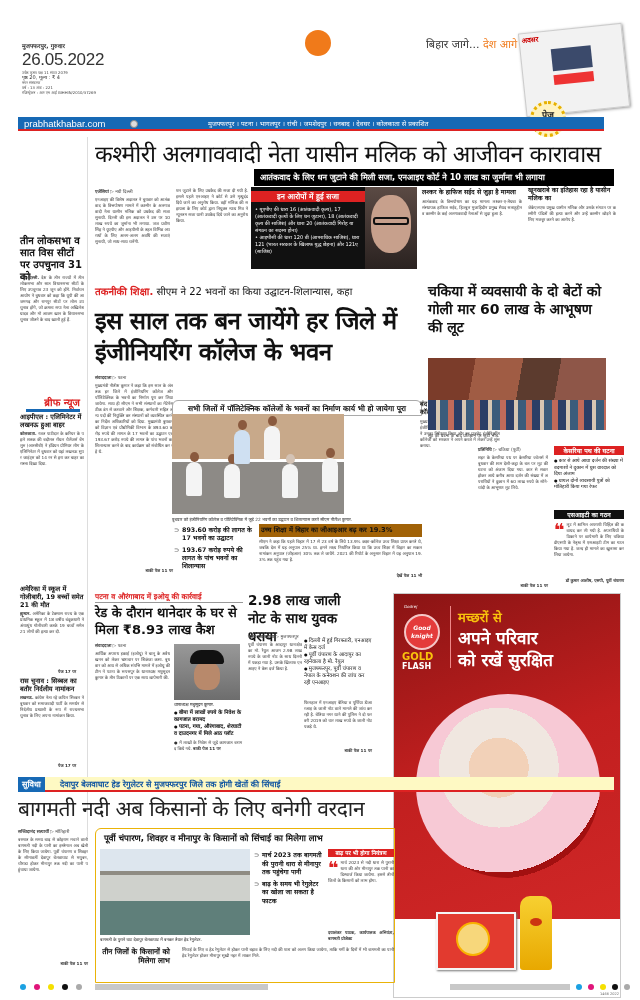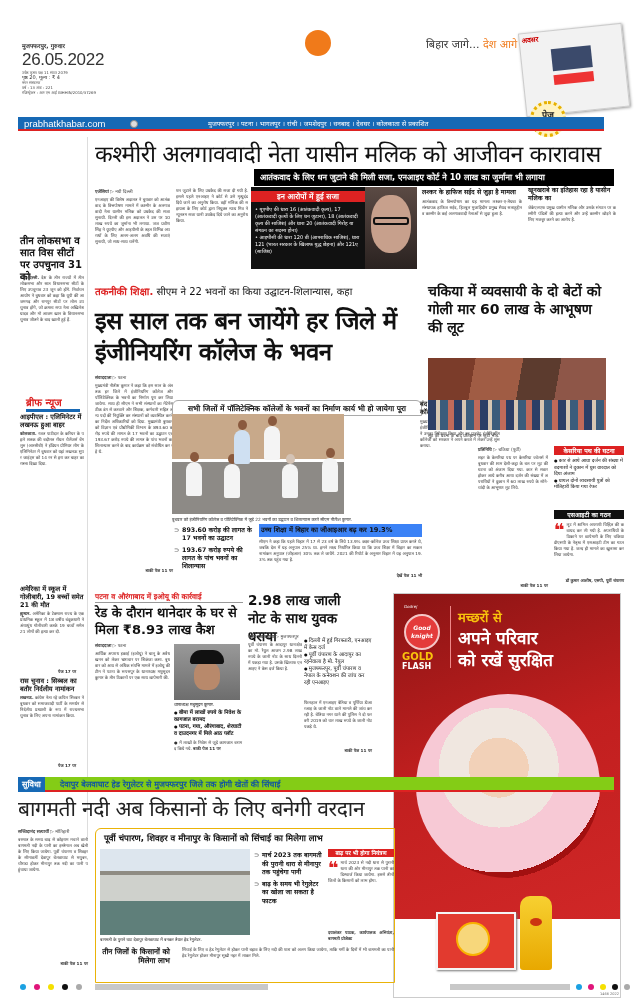--- a/index.html
+++ b/index.html
@@ -28,21 +28,21 @@
 #bluebar .cities{position:absolute;left:190px;top:2px;color:#fff;font-size:6.5px;white-space:nowrap}
 #globe{position:absolute;left:112px;top:3px;width:8px;height:8px;border-radius:50%;background:#ddd;border:1px solid #888}
 
 #leftcol{left:18px;top:137px;width:70px;height:700px;border-right:1px solid #ddd}
 #ramkatha{position:absolute;left:2px;top:12px;width:66px;height:76px;background:#f5a23a;border-radius:3px}
 #ramkatha .lbl{position:absolute;left:6px;top:2px;width:54px;height:12px;background:#e2661a;color:#fff;font-size:9px;text-align:center;font-weight:bold;line-height:12px}
 #ramkatha .photo{position:absolute;left:6px;top:16px;width:54px;height:48px;background:radial-gradient(circle at 50% 40%,#e8c9a8 0 12px,#fafafa 13px);border-radius:2px}
 #ramkatha .pg{position:absolute;left:14px;top:66px;width:38px;height:8px;background:#fff;border-radius:2px;font-size:4.5px;text-align:center;line-height:8px}
 .lhead{font-size:10px;font-weight:bold;line-height:12px;color:#111}
 .shead{font-size:6.5px;font-weight:bold;line-height:8px;color:#111}
-#brief{position:absolute;left:8px;top:258px;width:54px;font-size:10px;color:#d22;font-weight:bold;text-align:left;border-bottom:3px solid #1769b5}
+#brief{position:absolute;left:8px;top:258px;width:54px;font-size:10px;color:#d22;font-weight:bold;text-align:right;border-bottom:3px solid #1769b5}
 
 #h1{left:95px;top:140px;width:518px;font-size:23px;font-weight:normal;letter-spacing:-0.5px;line-height:28px;white-space:nowrap}
 #h1sub{left:254px;top:169px;width:360px;height:17px;background:#000;color:#fff;font-size:8.2px;font-weight:bold;line-height:17px;padding-left:6px;white-space:nowrap}
 #col1{left:95px;top:172px;width:75px}
 #col2{left:176px;top:172px;width:72px}
 .byline{font-size:4.5px;color:#444;margin-bottom:3px}
 #accbox{left:251px;top:187px;width:114px;height:82px;background:#111;color:#fff}
 #accbox .rh{background:#d22;font-size:7.5px;font-weight:bold;text-align:center;line-height:11px;margin:4px 0}
 #accbox ul{list-style:none;padding:0 4px;font-size:5px;line-height:7px}
 #accbox li:before{content:"• ";}
@@ -60,21 +60,21 @@
 #polybox{left:172px;top:400px;width:250px;height:176px}
 #polybox .hd{font-size:7.5px;font-weight:bold;text-align:center;border:1px solid #aaa;border-radius:6px 6px 0 0;padding:2px}
 #meetphoto{position:absolute;left:0;top:14px;width:172px;height:100px;background:linear-gradient(#c8a98a 0 45%,#fff 45% 48%,#8d8a86 48%)}
 .person{position:absolute;width:16px;height:34px;border-radius:8px 8px 2px 2px;background:#f4f4f4}
 .head{position:absolute;width:9px;height:10px;border-radius:50%;background:#8a5a3e}
 #meetcap{position:absolute;left:0;top:116px;width:250px;font-size:4.3px;color:#333}
 #bullets1{position:absolute;left:2px;top:126px;width:82px;font-size:6.3px;font-weight:bold;line-height:8px}
 #bullets1 div{margin-bottom:4px;padding-left:8px;position:relative}
 #bullets1 div:before{content:"⊃";position:absolute;left:0;color:#777}
 #gerbox{position:absolute;left:87px;top:124px;width:163px}
-#gerbox .hd2{background:#3b82f6;font-size:6.7px;font-weight:bold;padding:2px;line-height:9px}
+#gerbox .hd2{background:#a16207;font-size:6.7px;font-weight:bold;padding:2px;line-height:9px}
 #closedcol{left:420px;top:400px;width:80px}
 
 #chakia{left:428px;top:282px;width:178px;font-size:14px;font-weight:bold;line-height:18px}
 #crowd{left:428px;top:358px;width:178px;height:72px;background:linear-gradient(100deg,#7b3c2a 0 25%,#a05c44 25% 50%,#5c3b2e 50% 70%,#8e5648 70%)}
 #crowd .ppl{position:absolute;bottom:0;left:0;right:0;height:30px;background:repeating-linear-gradient(90deg,#2b3e66 0 8px,#d7c7b3 8px 12px,#3b5c7b 12px 20px,#c06a5a 20px 26px)}
 #crowdcap{left:428px;top:432px;width:178px;font-size:4.5px;color:#333}
 #col4{left:478px;top:446px;width:70px}
 #kesaria{left:554px;top:446px;width:70px}
 #kesaria .rb{background:#d22;color:#fff;font-size:6.3px;font-weight:bold;text-align:center;line-height:9px}
 #kesaria ul{list-style:none;font-size:4.8px;line-height:6.5px;padding:3px 0}
@@ -109,21 +109,21 @@
 #ad .l2{position:absolute;left:64px;top:32px;font-size:17px;color:#fff;font-weight:bold}
 #ad .l3{position:absolute;left:64px;top:54px;font-size:17px;color:#fff;font-weight:bold}
 #ad .circle{position:absolute;left:22px;top:100px;width:184px;height:184px;border-radius:50%;background:radial-gradient(circle at 45% 40%,#f2d1b8 0 20%,#f0e7e0 20% 40%,#f7c9d5 40% 70%,#a21010 70% 74%,transparent 74%)}
 #ad .bottom{position:absolute;left:0;right:0;bottom:0;height:78px;background:#fff}
 #ad .box{position:absolute;left:42px;top:318px;width:80px;height:58px;background:#e23a2f;border:2px solid #f5f5f5;box-shadow:1px 1px 2px #777}
 #ad .boxc{position:absolute;left:62px;top:328px;width:34px;height:34px;border-radius:50%;background:#f7d77b;border:2px solid #f9b200}
 #ad .mach{position:absolute;left:126px;top:302px;width:32px;height:74px;background:linear-gradient(#f7d031,#e8a800);border-radius:10px 10px 3px 3px}
 #ad .mach .dot{position:absolute;left:10px;top:22px;width:12px;height:8px;border-radius:50%;background:#c31}
 #adcode{left:600px;top:992px;font-size:3.5px;color:#666}
 
-#suv{left:18px;top:777px;width:596px;height:15px;background:#84cc16;border-bottom:2px solid #d22}
+#suv{left:18px;top:777px;width:596px;height:15px;background:#fef9c3;border-bottom:2px solid #d22}
 #suv .tag{position:absolute;left:0;top:0;height:15px;padding:0 4px;background:#1769b5;color:#fff;font-size:8px;font-weight:bold;line-height:15px}
 #suv .t{position:absolute;left:42px;top:0;font-size:8px;font-weight:bold;color:#1155a0;line-height:15px;white-space:nowrap}
 #h3{left:18px;top:795px;width:372px;font-size:21px;color:#222;letter-spacing:-0.4px;line-height:28px;white-space:nowrap}
 #col8{left:18px;top:828px;width:70px}
 #irrig{left:95px;top:828px;width:300px;height:155px;border:1px solid #eab308;border-radius:6px 0 0 0}
 #irrig .hd{font-size:8.5px;font-weight:bold;padding:3px 8px;white-space:nowrap}
 #dam{position:absolute;left:4px;top:20px;width:150px;height:86px;background:linear-gradient(#dde6ee 0 25%,#8f8c83 25% 30%,#cfd1cc 30% 60%,#5f7f7a 60%)}
 #damcap{position:absolute;left:4px;top:108px;width:160px;font-size:4.2px}
 #irrb{position:absolute;left:158px;top:22px;width:70px;font-size:6.3px;font-weight:bold;line-height:8.5px}
 #irrb div{padding-left:8px;position:relative;margin-bottom:3px}

